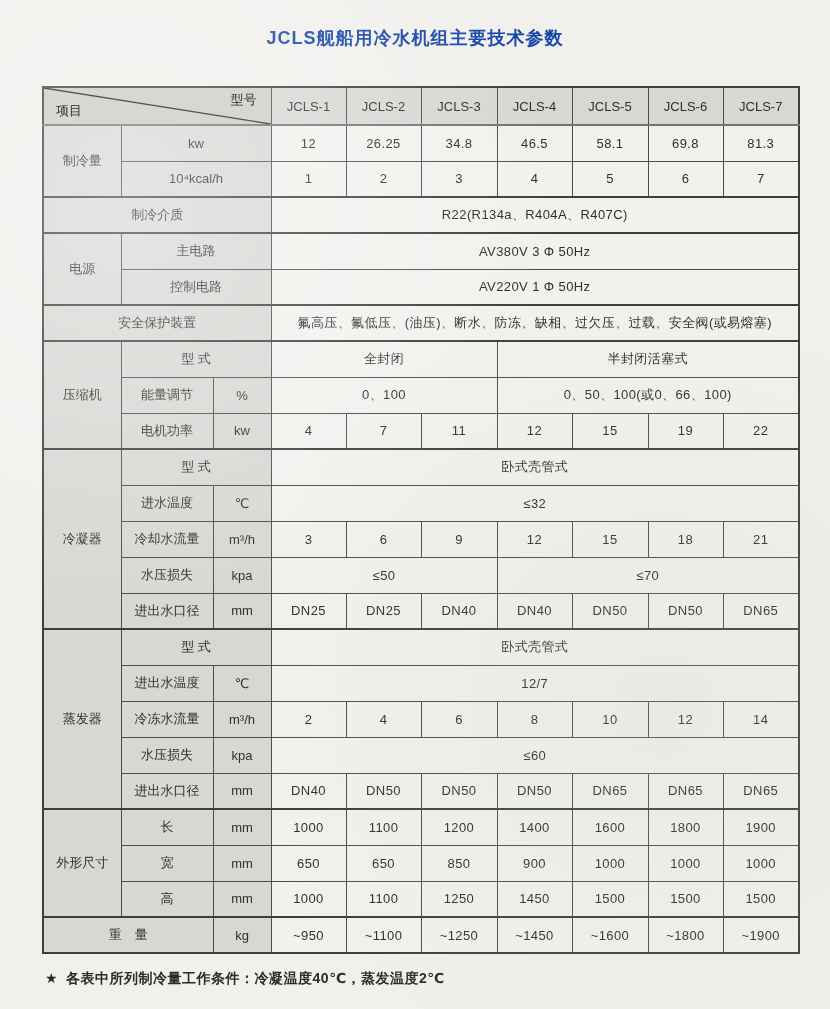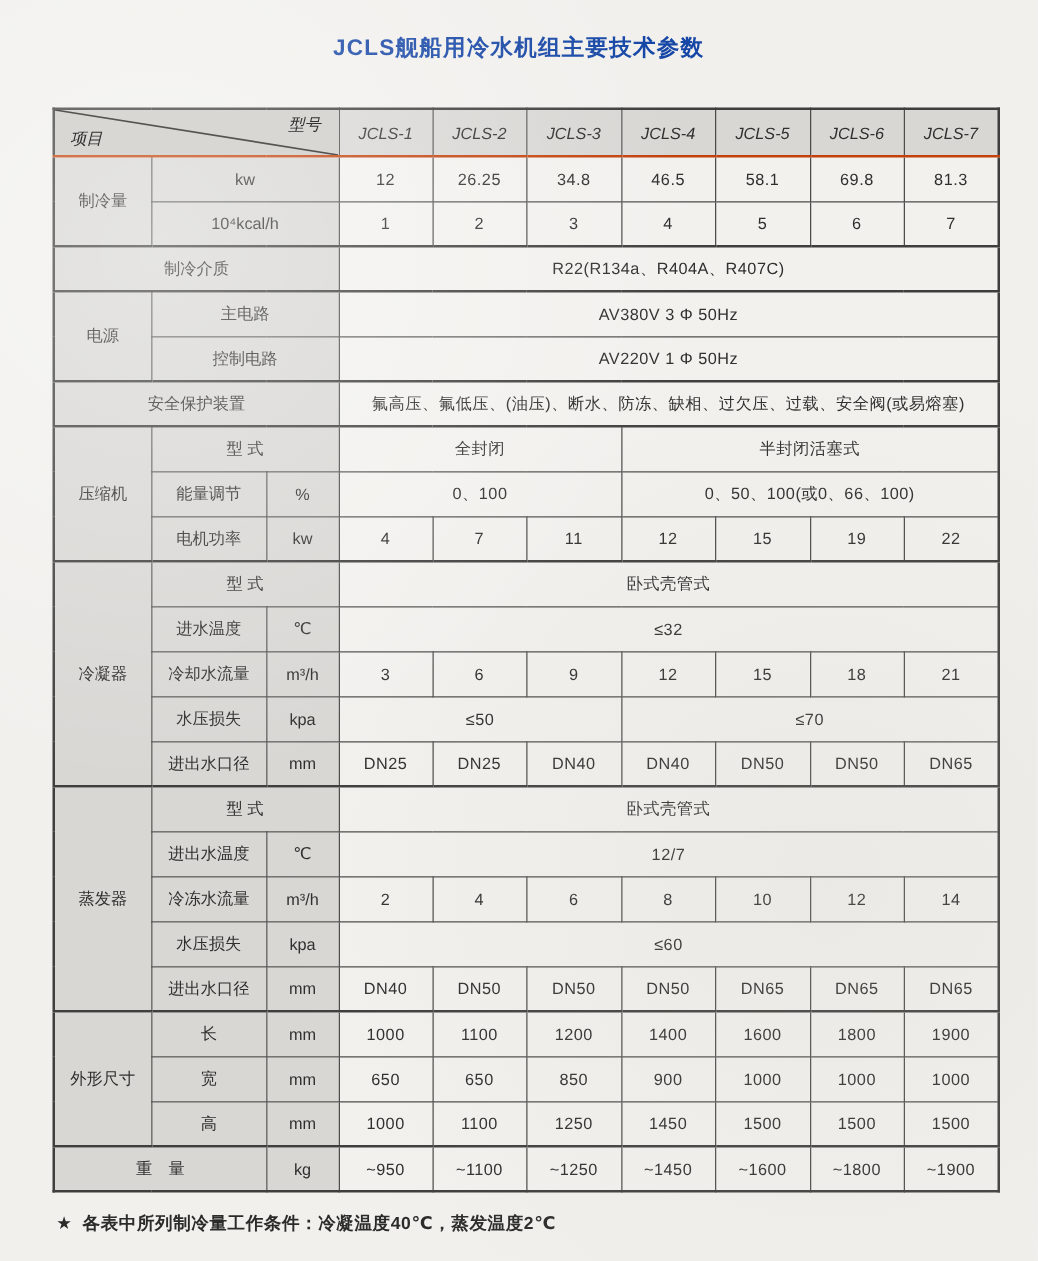--- a/index.html
+++ b/index.html
@@ -38,21 +38,21 @@
     border:1px solid #4c4c4a;
     font-size:13px;
     text-align:center;
     vertical-align:middle;
     padding:2px 2px;
     overflow:hidden;
     white-space:nowrap;
   }
   thead tr{height:38px;}
   tbody tr{height:36px;}
-  thead td{border-bottom:2px solid #c2410c;font-style:italic;}
+  thead td{border-bottom:2px solid #737373;}
   td.m, td.g, td.l, td.u, td.corner{background:#d8d7d4;}
   td.d{background:#f2f1ee;letter-spacing:.4px;}
   td.g{border-bottom:2px solid #3e3e3c;}
   tr.sec td{border-bottom:2px solid #3e3e3c;}
   td.corner{position:relative;padding:0;}
   td.corner svg{position:absolute;inset:0;width:100%;height:100%;}
   td.corner .ci{position:absolute;left:12px;bottom:4px;font-size:13px;}
   td.corner .cm{position:absolute;right:14px;top:3px;font-size:13px;}
   .footnote{
     margin:16px 0 0 45px;

